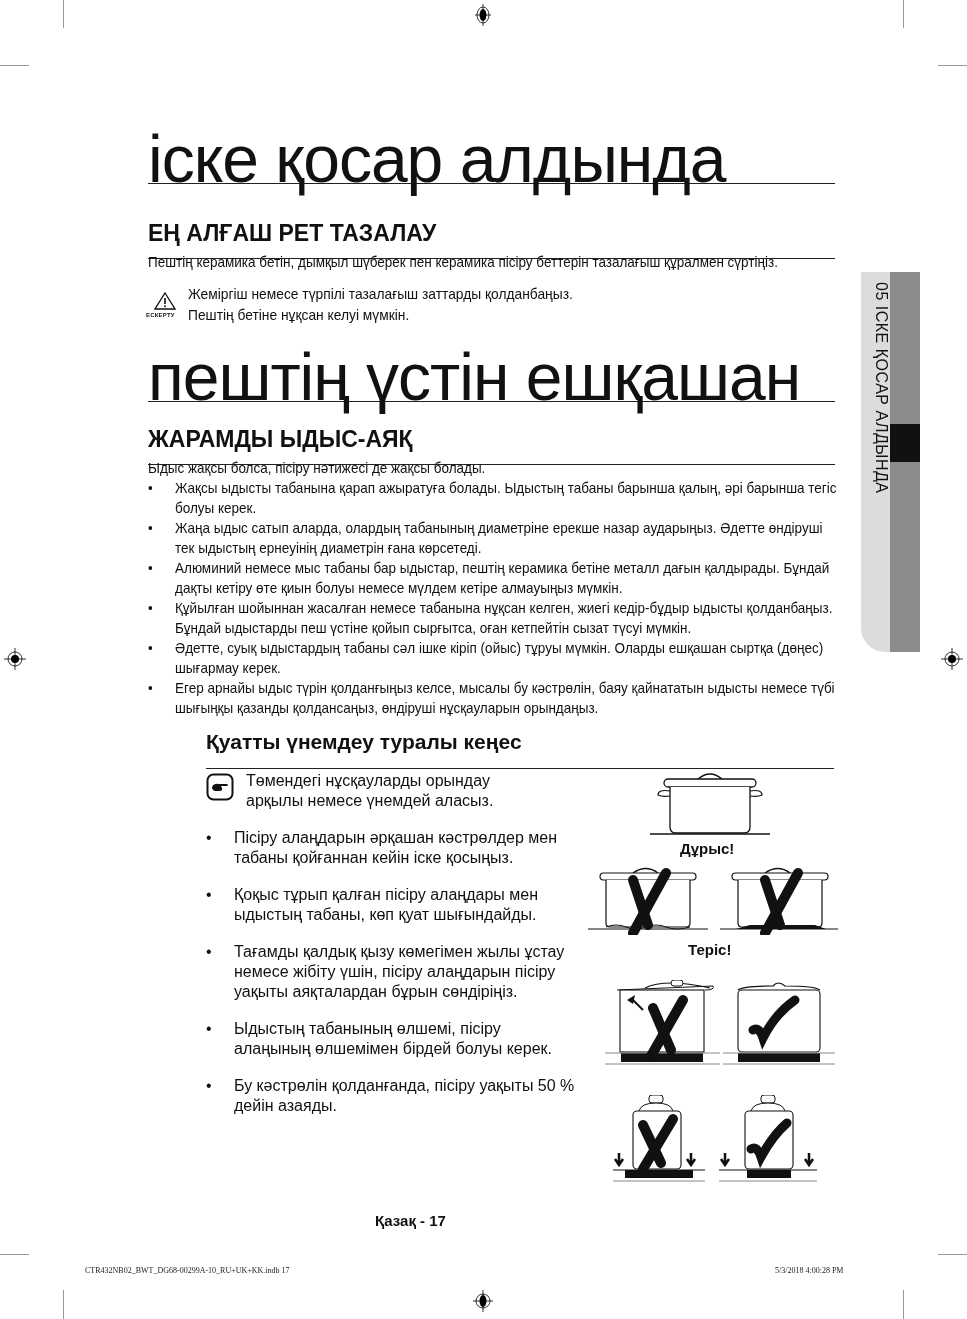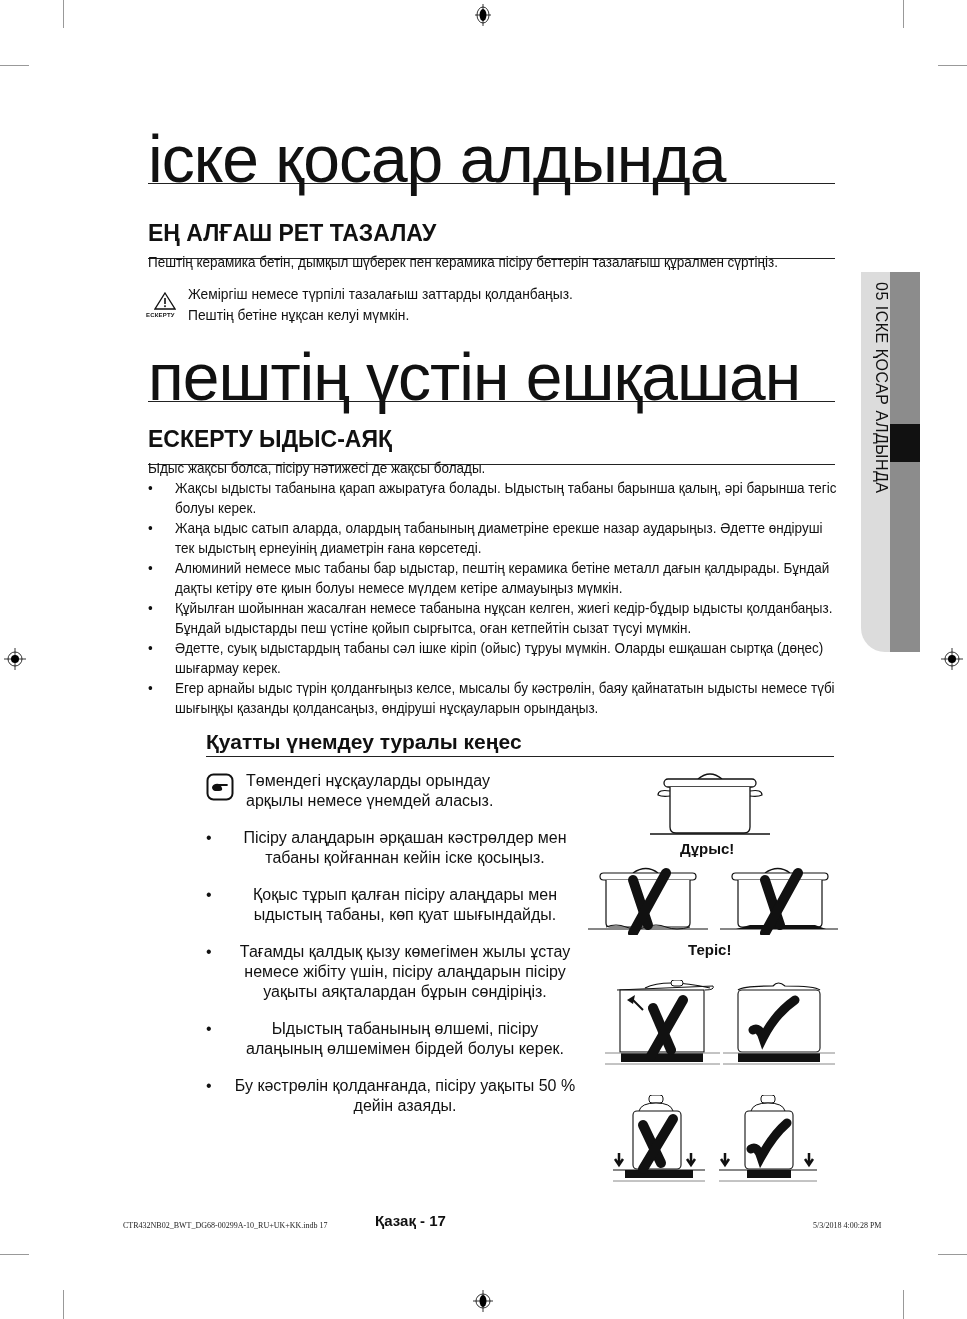--- a/index.html
+++ b/index.html
@@ -14,35 +14,35 @@
   .h2 { position:absolute; left:148px; width:687px; font-size:23px; font-weight:bold;
         border-bottom:1px solid #222; margin:0; padding-bottom:11px; }
   .p { position:absolute; left:148px; font-size:15px; line-height:20px; margin:0;
        transform-origin:left; }
   .list { position:absolute; left:148px; width:690px; margin:0; padding:0; list-style:none;
           font-size:15px; line-height:20px; }
   .list li { position:relative; padding-left:30px; }
   .list li::before { content:"•"; position:absolute; left:0; }
   .narrow { transform:scaleX(0.9); transform-origin:left; width:765px; }
   .h3 { position:absolute; left:206px; width:628px; font-size:21px; font-weight:bold;
-        border-bottom:1px solid #222; margin:0; padding-bottom:2px; }
+        border-bottom:1px solid #222; margin:0; padding-bottom:14px; }
   .tip-list { position:absolute; left:206px; width:370px; margin:0; padding:0; list-style:none;
               font-size:16px; line-height:20px; }
-  .tip-list li { position:relative; padding-left:28px; margin-bottom:17px;text-align:center; }
+  .tip-list li { position:relative; padding-left:28px; margin-bottom:17px; }
   .tip-list li::before { content:"•"; position:absolute; left:0; }
   .side-tab { position:absolute; left:861px; top:272px; width:29px; height:380px;
               background:#dcdcdc; border-bottom-left-radius:24px; }
   .side-bar { position:absolute; left:890px; top:272px; width:30px; height:380px; background:#8c8c8c; }
   .side-mark { position:absolute; left:890px; top:424px; width:30px; height:38px; background:#111; }
   .side-text { position:absolute; left:862px; top:282px; width:28px; writing-mode:vertical-rl;
                font-size:16px; letter-spacing:0.5px; white-space:nowrap; }
   .cap { position:absolute; font-size:15px; font-weight:bold; }
   .footer-page { position:absolute; top:1212px; left:0; width:821px; text-align:center;
                  font-size:15px; font-weight:bold; }
-  .slug { position:absolute; top:1221px; font-family:"Liberation Serif", serif; font-size:8px; color:#222;margin-left:38px; }
+  .slug { position:absolute; top:1266px; font-family:"Liberation Serif", serif; font-size:8px; color:#222; }
 </style>
 </head>
 <body>
 
 <div class="crop-v" style="left:63px;top:0;height:28px;"></div>
 <div class="crop-v" style="left:903px;top:0;height:28px;"></div>
 <div class="crop-h" style="left:0;top:65px;width:29px;"></div>
 <div class="crop-h" style="left:938px;top:65px;width:29px;"></div>
 <div class="crop-h" style="left:0;top:1254px;width:29px;"></div>
 <div class="crop-h" style="left:938px;top:1254px;width:29px;"></div>
@@ -83,21 +83,21 @@
     <polygon points="11,1 21,17 1,17" fill="none" stroke="#111" stroke-width="1.3"></polygon>
     <rect x="10.2" y="6" width="1.6" height="6" fill="#111"></rect>
     <rect x="10.2" y="13.3" width="1.6" height="1.8" fill="#111"></rect>
   </svg>
   <span style="position:absolute;left:0;top:20px;font-size:6px;font-weight:bold;letter-spacing:0.2px;">ЕСКЕРТУ</span>
 </div>
 <p class="p" style="left:188px;top:284px;transform:scaleX(0.92);">Жеміргіш немесе түрпілі тазалағыш заттарды қолданбаңыз.</p>
 <p class="p" style="left:188px;top:305px;transform:scaleX(0.92);">Пештің бетіне нұқсан келуі мүмкін.</p>
 
 <h1 class="h1" style="top:344px;height:57px;">пештің үстін ешқашан</h1>
-<h2 class="h2" style="top:426px;">ЕСКЕРТУ ЫДЫС-АЯҚ</h2>
+<h2 class="h2" style="top:426px;">ЖАРАМДЫ ЫДЫС-АЯҚ</h2>
 <p class="p narrow" style="top:458px;">Ыдыс жақсы болса, пісіру нәтижесі де жақсы болады.</p>
 <ul class="list narrow" style="top:478px;">
   <li>Жақсы ыдысты табанына қарап ажыратуға болады. Ыдыстың табаны барынша қалың, әрі барынша тегіс болуы керек.</li>
   <li>Жаңа ыдыс сатып аларда, олардың табанының диаметріне ерекше назар аударыңыз. Әдетте өндіруші тек ыдыстың ернеуінің диаметрін ғана көрсетеді.</li>
   <li>Алюминий немесе мыс табаны бар ыдыстар, пештің керамика бетіне металл дағын қалдырады. Бұндай дақты кетіру өте қиын болуы немесе мүлдем кетіре алмауыңыз мүмкін.</li>
   <li>Құйылған шойыннан жасалған немесе табанына нұқсан келген, жиегі кедір-бұдыр ыдысты қолданбаңыз. Бұндай ыдыстарды пеш үстіне қойып сырғытса, оған кетпейтін сызат түсуі мүмкін.</li>
   <li>Әдетте, суық ыдыстардың табаны сәл ішке кіріп (ойыс) тұруы мүмкін. Оларды ешқашан сыртқа (дөңес) шығармау керек.</li>
   <li>Егер арнайы ыдыс түрін қолданғыңыз келсе, мысалы бу кәстрөлін, баяу қайнататын ыдысты немесе түбі шығыңқы қазанды қолдансаңыз, өндіруші нұсқауларын орындаңыз.</li>
 </ul>
 

